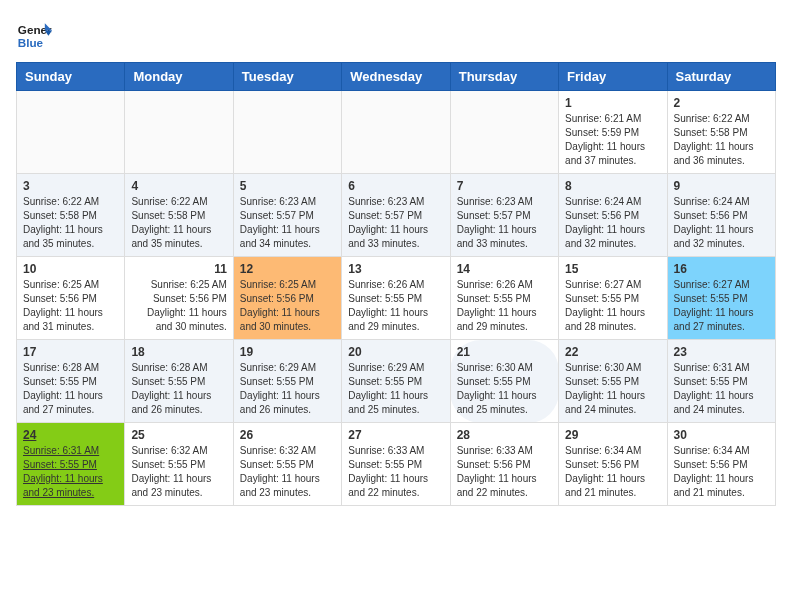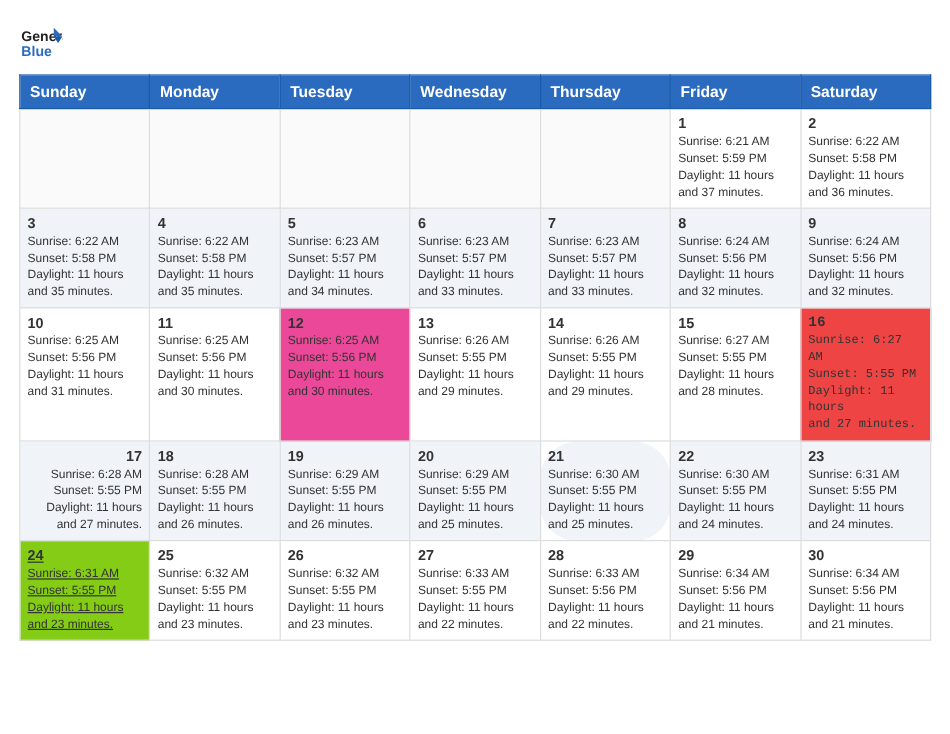--- a/index.html
+++ b/index.html
@@ -189,28 +189,28 @@
         </td>
       </tr>
       <tr>
         <td style="background: rgb(255, 255, 255);">
           <span class="day-num">10</span>
           <div class="cell-info" style="white-space: pre-line;">Sunrise: 6:25 AM
 Sunset: 5:56 PM
 Daylight: 11 hours
 and 31 minutes.</div>
         </td>
-        <td style="background: rgb(255, 255, 255);">
+        <td style="background: rgb(255, 255, 255); text-align: right;">
           <span class="day-num">11</span>
           <div class="cell-info" style="white-space: pre-line;">Sunrise: 6:25 AM
 Sunset: 5:56 PM
 Daylight: 11 hours
 and 30 minutes.</div>
         </td>
-        <td style="background: #ec4899;">
+        <td style="background: #fdba74;">
           <span class="day-num">12</span>
           <div class="cell-info" style="white-space: pre-line;">Sunrise: 6:25 AM
 Sunset: 5:56 PM
 Daylight: 11 hours
 and 30 minutes.</div>
         </td>
         <td style="background: rgb(255, 255, 255);">
           <span class="day-num">13</span>
           <div class="cell-info" style="white-space: pre-line;">Sunrise: 6:26 AM
 Sunset: 5:55 PM
@@ -224,30 +224,30 @@
 Daylight: 11 hours
 and 29 minutes.</div>
         </td>
         <td style="background: rgb(255, 255, 255);">
           <span class="day-num">15</span>
           <div class="cell-info" style="white-space: pre-line;">Sunrise: 6:27 AM
 Sunset: 5:55 PM
 Daylight: 11 hours
 and 28 minutes.</div>
         </td>
-        <td style="background: #ef4444; font-family: Liberation Mono, monospace;">
+        <td style="background: #7dd3fc;">
           <span class="day-num">16</span>
           <div class="cell-info" style="white-space: pre-line;">Sunrise: 6:27 AM
 Sunset: 5:55 PM
 Daylight: 11 hours
 and 27 minutes.</div>
         </td>
       </tr>
       <tr>
-        <td style="background: rgb(240, 244, 249); text-align: right;">
+        <td style="background: rgb(240, 244, 249);">
           <span class="day-num">17</span>
           <div class="cell-info" style="white-space: pre-line;">Sunrise: 6:28 AM
 Sunset: 5:55 PM
 Daylight: 11 hours
 and 27 minutes.</div>
         </td>
         <td style="background: rgb(240, 244, 249); margin-top: 40px;">
           <span class="day-num">18</span>
           <div class="cell-info" style="white-space: pre-line;">Sunrise: 6:28 AM
 Sunset: 5:55 PM

